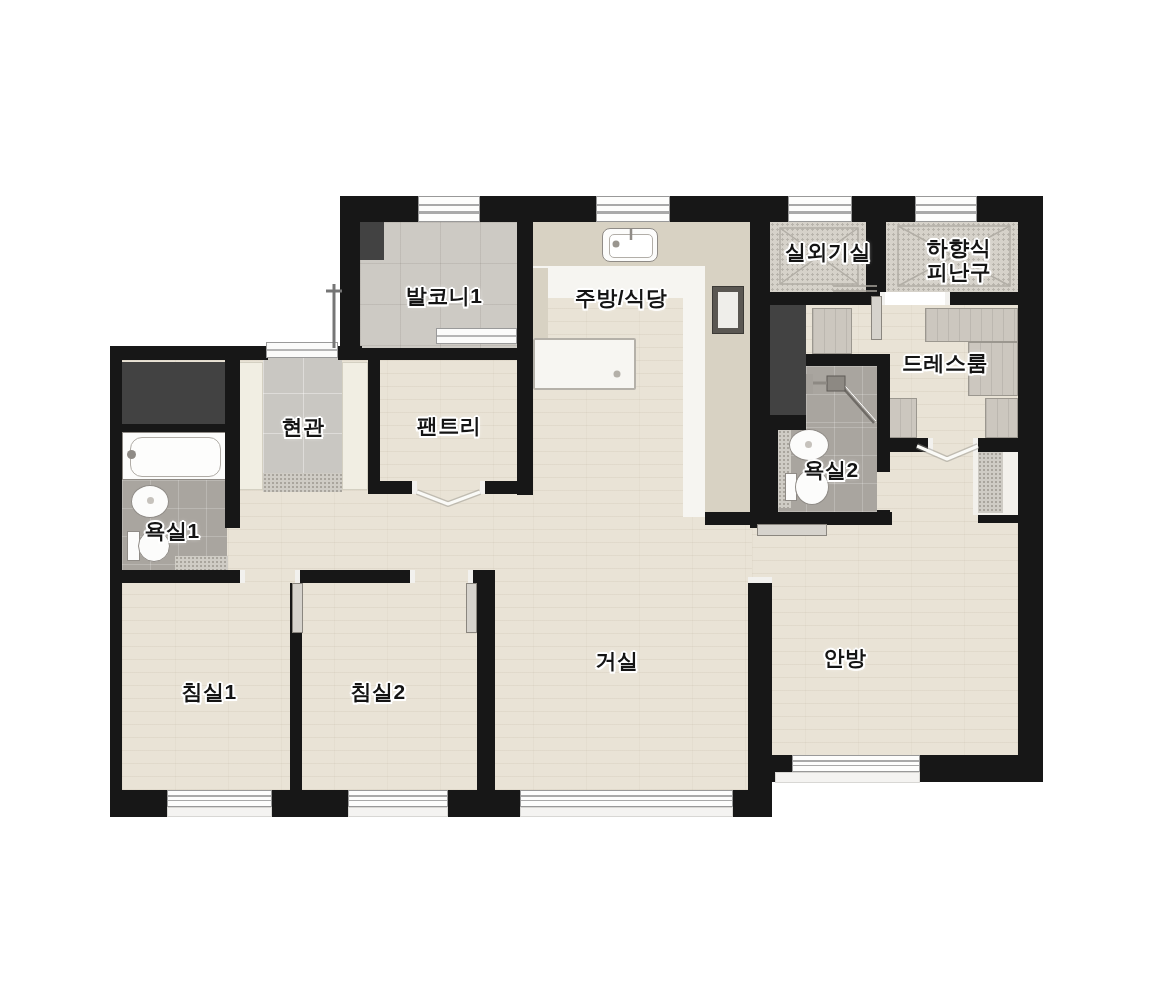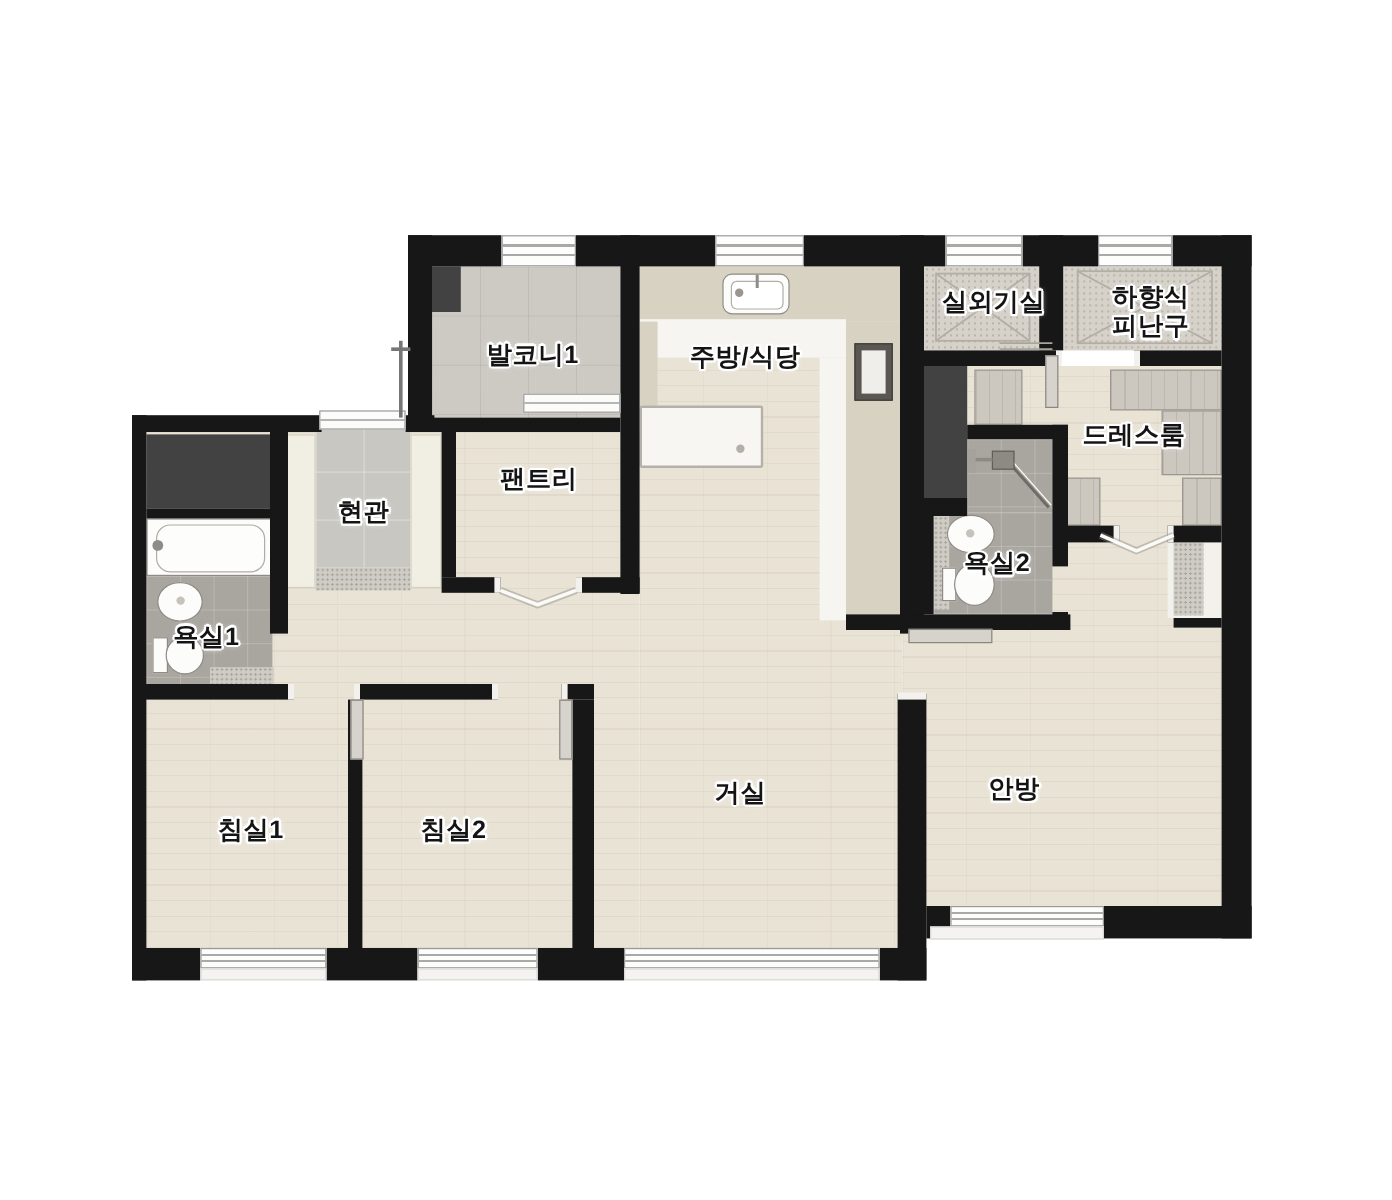--- a/index.html
+++ b/index.html
@@ -214,21 +214,21 @@
     <line x1="631" y1="229" x2="631" y2="240" stroke="#8f8b86" stroke-width="2.5"></line>
   </svg>
 
   <div class="rlabel z7" style="left:444px;top:296px">발코니1</div>
   <div class="rlabel z7" style="left:621px;top:298px">주방/식당</div>
   <div class="rlabel z7" style="left:828px;top:252px">실외기실</div>
   <div class="rlabel z7" style="left:959px;top:260px">하향식
 피난구</div>
   <div class="rlabel z7" style="left:945px;top:363px">드레스룸</div>
   <div class="rlabel z7" style="left:303px;top:427px">현관</div>
-  <div class="rlabel z7" style="left:449px;top:400px">팬트리</div>
+  <div class="rlabel z7" style="left:449px;top:426px">팬트리</div>
   <div class="rlabel z7" style="left:172px;top:531px">욕실1</div>
   <div class="rlabel z7" style="left:831px;top:470px">욕실2</div>
   <div class="rlabel z7" style="left:617px;top:661px">거실</div>
   <div class="rlabel z7" style="left:845px;top:658px">안방</div>
   <div class="rlabel z7" style="left:209px;top:692px">침실1</div>
   <div class="rlabel z7" style="left:378px;top:692px">침실2</div>
 
 </div>
 
 </body></html>

